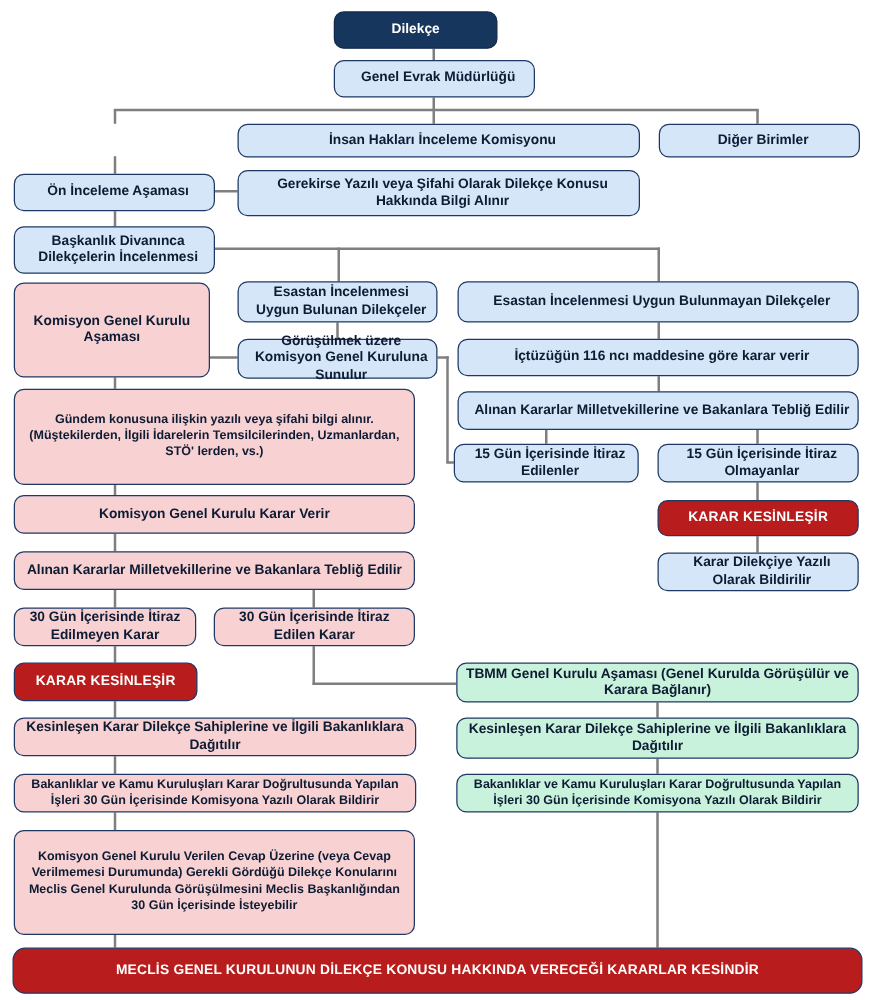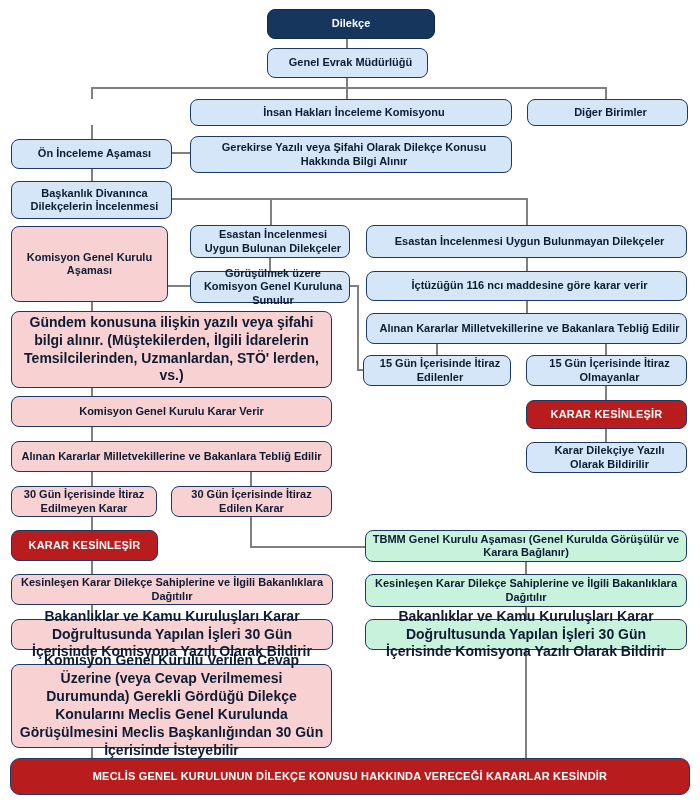--- a/index.html
+++ b/index.html
@@ -12,21 +12,21 @@
     border:1.6px solid #1f3864;border-radius:8px;
     display:flex;align-items:center;justify-content:center;
     text-align:center;font-weight:bold;font-size:11px;line-height:1.22;
     color:#0d1b33;padding:2px 6px;
   }
   .navy{background:#17365d;color:#ffffff;border-color:#12294a;}
   .blue{background:#d4e6f8;padding-left:12px;}
   .pink{background:#f8d1d3;}
   .green{background:#c9f2dc;}
   .red{background:#b91c1c;color:#ffffff;border-color:#1f3864;letter-spacing:.2px;}
-  .small{font-size:14px;line-height:1.28;}
+  .small{font-size:10px;line-height:1.28;}
   .bar{border-radius:10px;font-size:11px;}
   .lh{position:absolute;height:2px;background:#7f7f7f;}
   .lv{position:absolute;width:2px;background:#7f7f7f;}
 </style>
 </head>
 <body>
 
 <div id="canvas">
 
   <div class="lv" style="left:346px;top:39px;height:9px"></div>
@@ -61,21 +61,21 @@
   <div class="lv" style="left:91px;top:561px;height:13px"></div>
   <div class="lv" style="left:250px;top:517px;height:31px"></div>
   <div class="lh" style="left:250px;top:546px;width:115px"></div>
   <div class="lv" style="left:525px;top:562px;height:12px"></div>
   <div class="lv" style="left:91px;top:605px;height:14px"></div>
   <div class="lv" style="left:525px;top:607px;height:12px"></div>
   <div class="lv" style="left:91px;top:650px;height:14px"></div>
   <div class="lv" style="left:525px;top:650px;height:108px"></div>
   <div class="lv" style="left:91px;top:748px;height:10px"></div>
 
-  <div class="node navy" style="left:267px;top:9px;width:168px;height:30px">Dilekçe</div>
+  <div class="node navy" style="left:267px;top:9px;width:131px;height:30px">Dilekçe</div>
 
   <div class="node blue" style="left:267px;top:48px;width:161px;height:30px">Genel Evrak Müdürlüğü</div>
 
 
   <div class="node blue" style="left:190px;top:99px;width:322px;height:27px">İnsan Hakları İnceleme Komisyonu</div>
 
   <div class="node blue" style="left:527px;top:99px;width:161px;height:27px">Diğer Birimler</div>
 
   <div class="node blue" style="left:190px;top:136px;width:322px;height:37px">Gerekirse Yazılı veya Şifahi Olarak Dilekçe Konusu Hakkında Bilgi Alınır</div>
 

